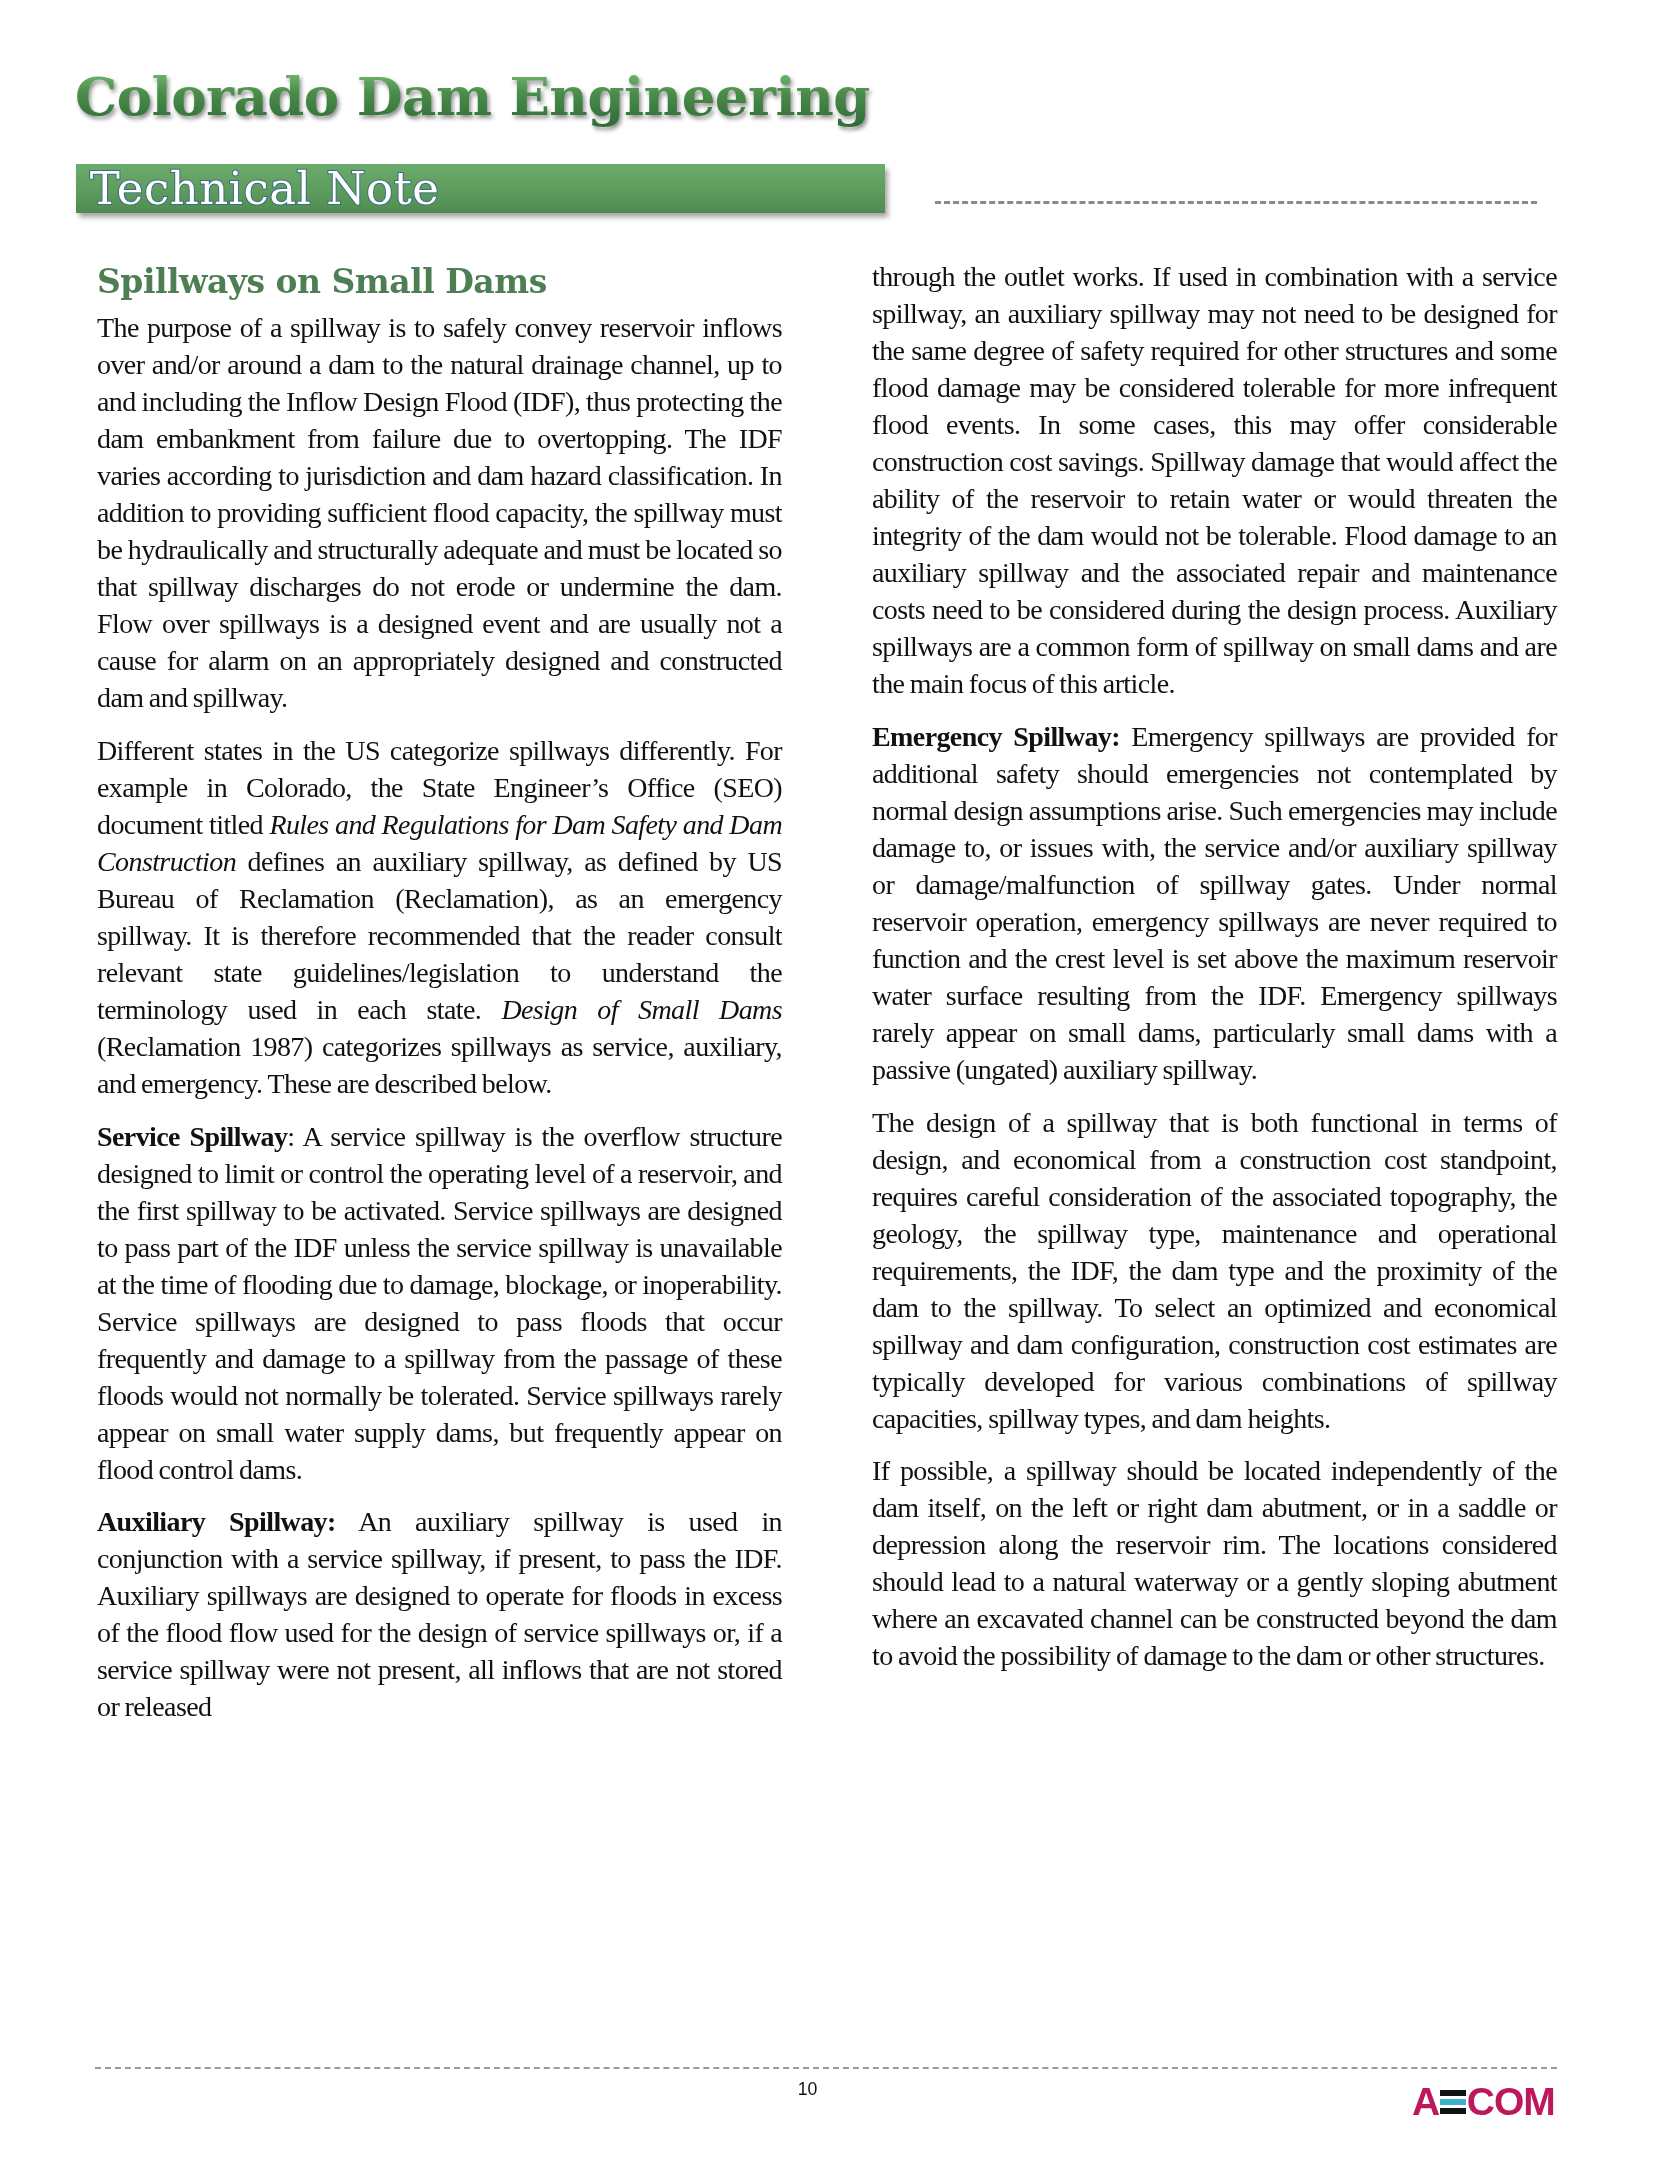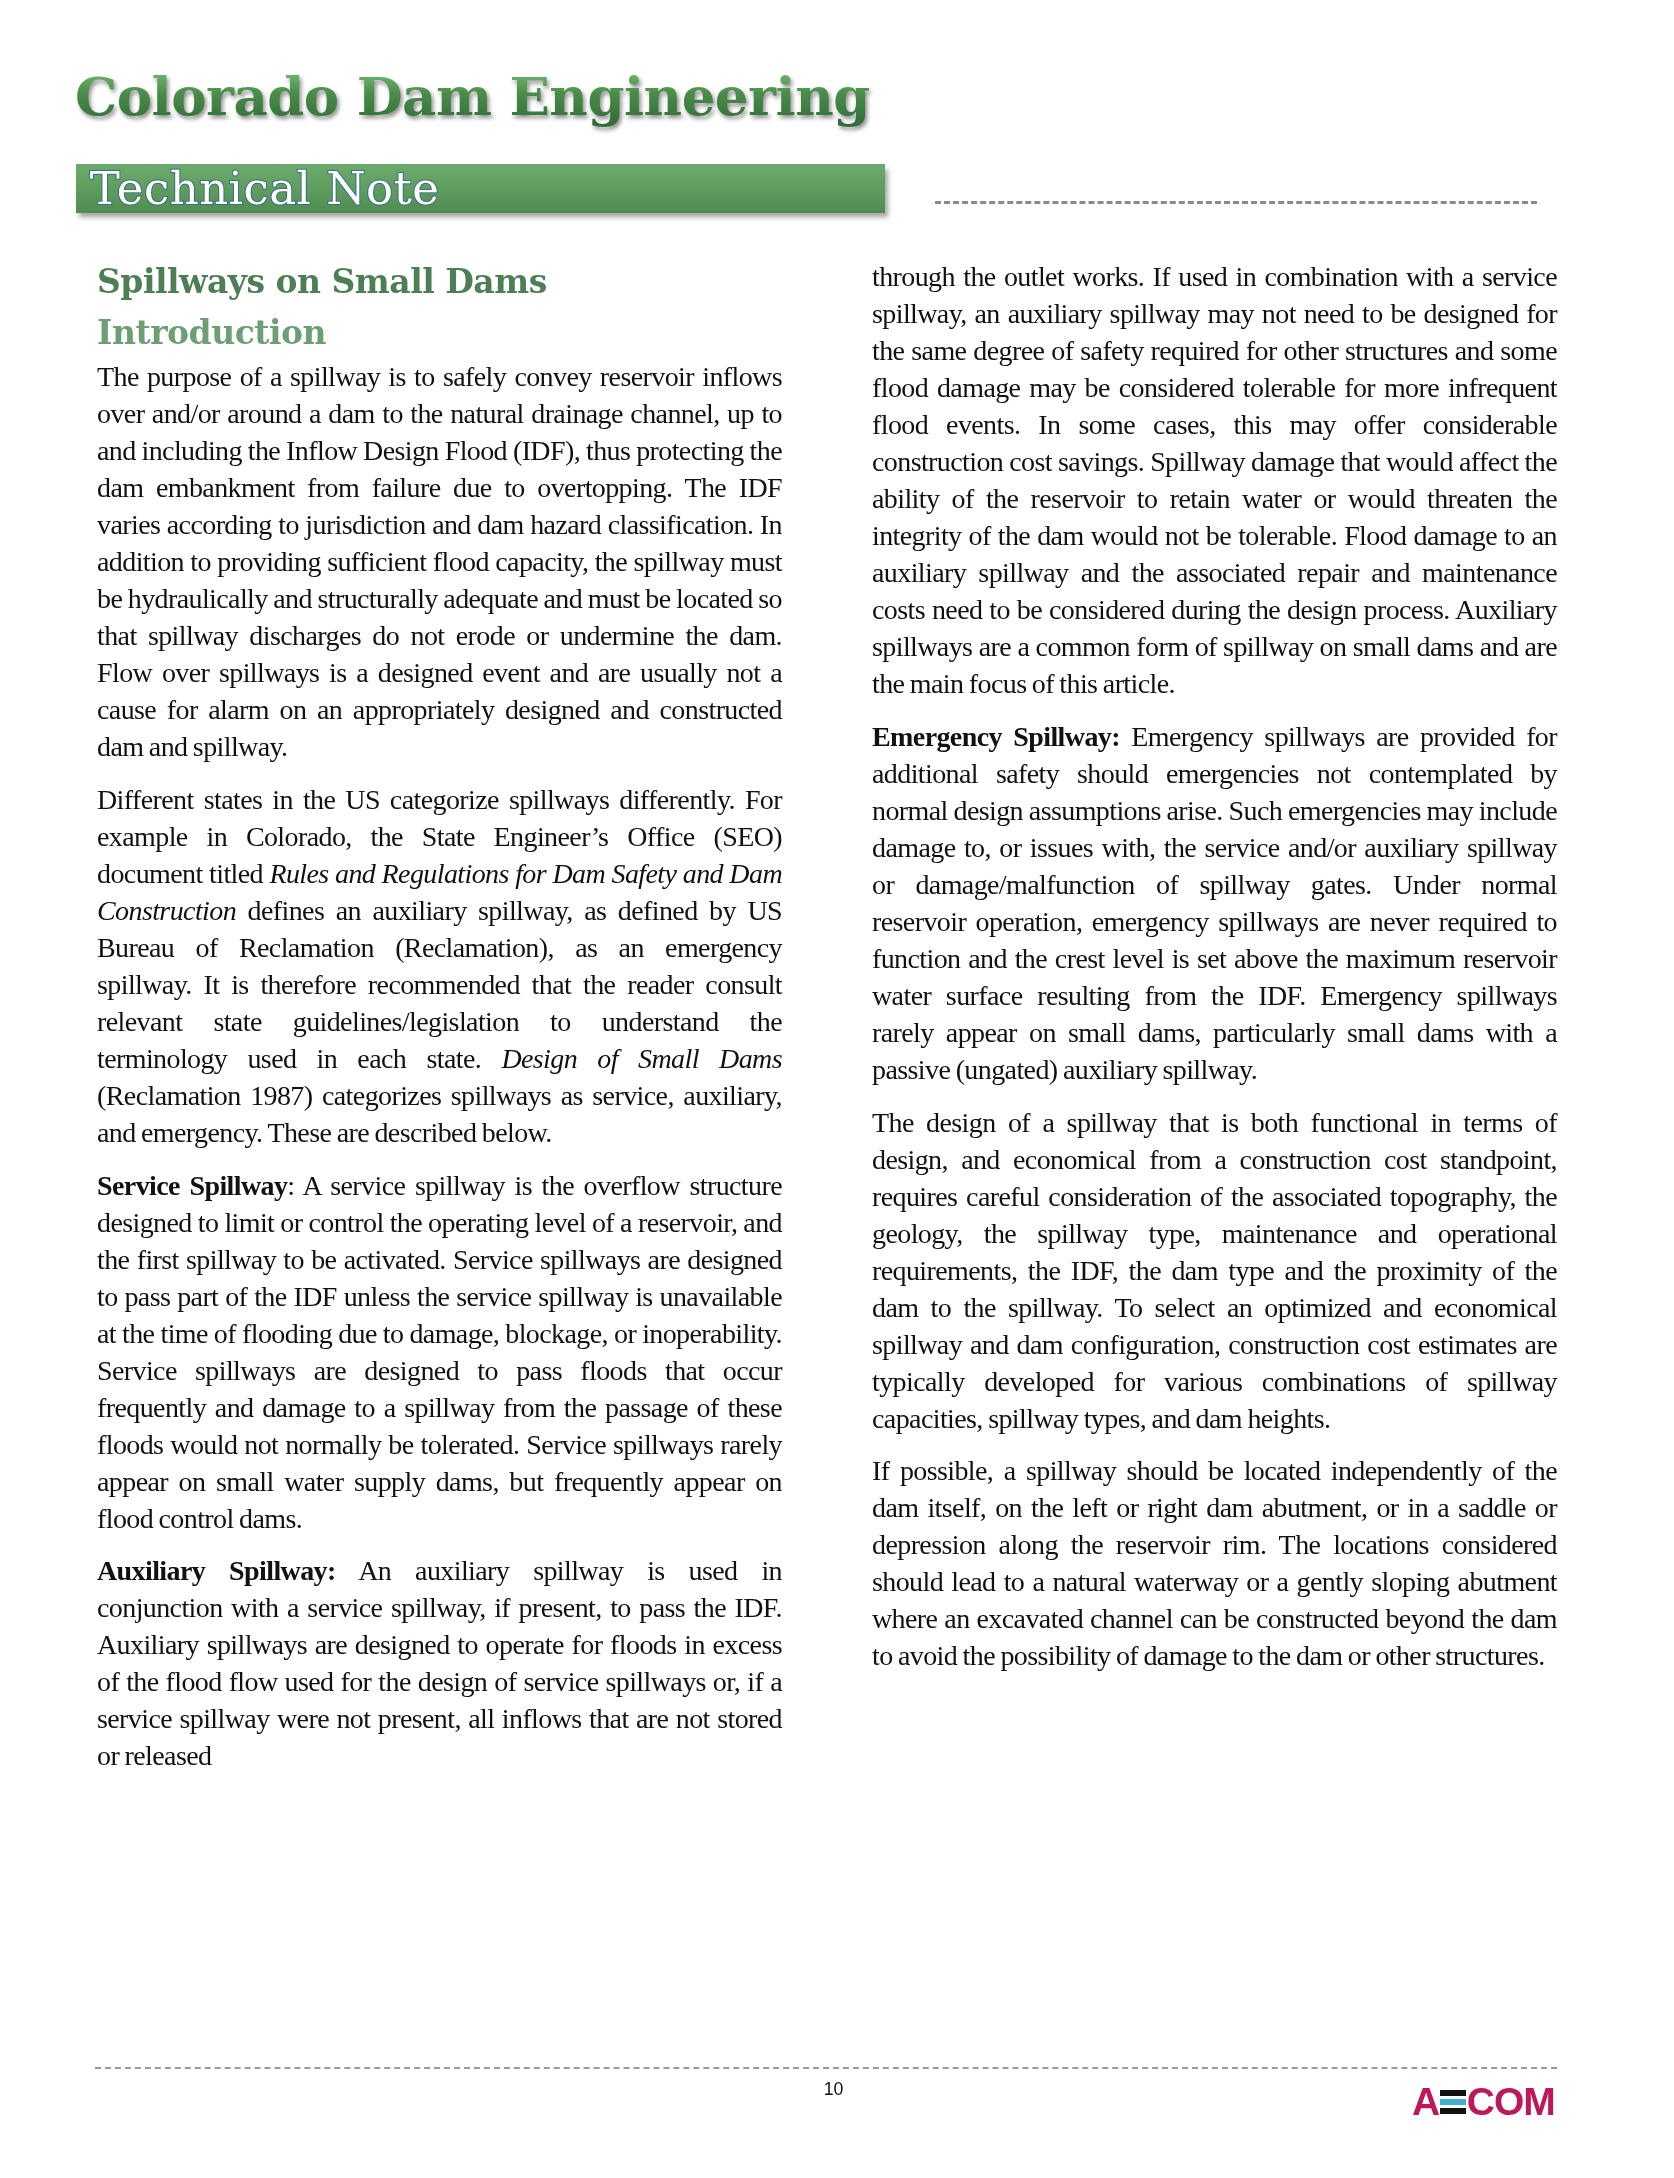--- a/index.html
+++ b/index.html
@@ -56,21 +56,21 @@
     }
     p.body b { font-weight: bold; }
     p.body i { font-style: italic; }
     .nomargin { margin-bottom: 0 !important; }
 
     .footer-rule {
       position: absolute; left: 95px; top: 2067px; width: 1462px; height: 0;
       border-top: 2px dashed #9a9a9a;
     }
     .page-number {
-      position: absolute; left: 814px; top: 2079px; width: 39px; text-align: center;
+      position: absolute; left: 788px; top: 2079px; width: 39px; text-align: center;
       font-family: "Liberation Sans", sans-serif; font-size: 17.7px; color: #111;
     }
     .logo {
       position: absolute; left: 1412px; top: 2082px; height: 39px;
       font-family: "Liberation Sans", sans-serif; font-weight: bold; font-style: normal;
       font-size: 39px; letter-spacing: -1px; color: #be185d; line-height: 39px;
       white-space: nowrap;
     }
     .logo .e-mark {
       display: inline-block; position: relative; width: 25.6px; height: 29.6px; vertical-align: -2px; margin: 0 1px;
@@ -83,21 +83,20 @@
 
 <div class="masthead-title">Colorado Dam Engineering</div>
 
 <div class="banner">
   <div class="banner-text">Technical Note</div>
 </div>
 <div class="top-dash"></div>
 
 <div class="col col-left">
   <h1 class="article-title">Spillways on Small Dams</h1>
-  <h2 class="section-heading">Introduction</h2>
 
   <p class="body">The purpose of a spillway is to safely convey reservoir inflows over and/or around a dam to the natural drainage channel, up to and including the Inflow Design Flood (IDF), thus protecting the dam embankment from failure due to overtopping. The IDF varies according to jurisdiction and dam hazard classification. In addition to providing sufficient flood capacity, the spillway must be hydraulically and structurally adequate and must be located so that spillway discharges do not erode or undermine the dam. Flow over spillways is a designed event and are usually not a cause for alarm on an appropriately designed and constructed dam and spillway.</p>
 
   <p class="body"><span>Different states in the US categorize spillways differently. For example in Colorado, the State Engineer’s Office (SEO) document titled </span><i>Rules and Regulations for Dam Safety and Dam Construction</i><span> defines an auxiliary spillway, as defined by US Bureau of Reclamation (Reclamation), as an emergency spillway. It is therefore recommended that the reader consult relevant state guidelines/legislation to understand the terminology used in each state. </span><i>Design of Small Dams</i><span> (Reclamation 1987) categorizes spillways as service, auxiliary, and emergency. These are described below.</span></p>
 
   <p class="body"><b>Service Spillway</b><span>:</span><span> A service spillway is the overflow structure designed to limit or control the operating level of a reservoir, and the first spillway to be activated. Service spillways are designed to pass part of the IDF unless the service spillway is unavailable at the time of flooding due to damage, blockage, or inoperability. Service spillways are designed to pass floods that occur frequently and damage to a spillway from the passage of these floods would not normally be tolerated. Service spillways rarely appear on small water supply dams, but frequently appear on flood control dams.</span></p>
 
   <p class="body nomargin"><b>Auxiliary Spillway:</b><span> An auxiliary spillway is used in conjunction with a service spillway, if present, to pass the IDF. Auxiliary spillways are designed to operate for floods in excess of the flood flow used for the design of service spillways or, if a service spillway were not present, all inflows that are not stored or released</span></p>
 </div>
 

